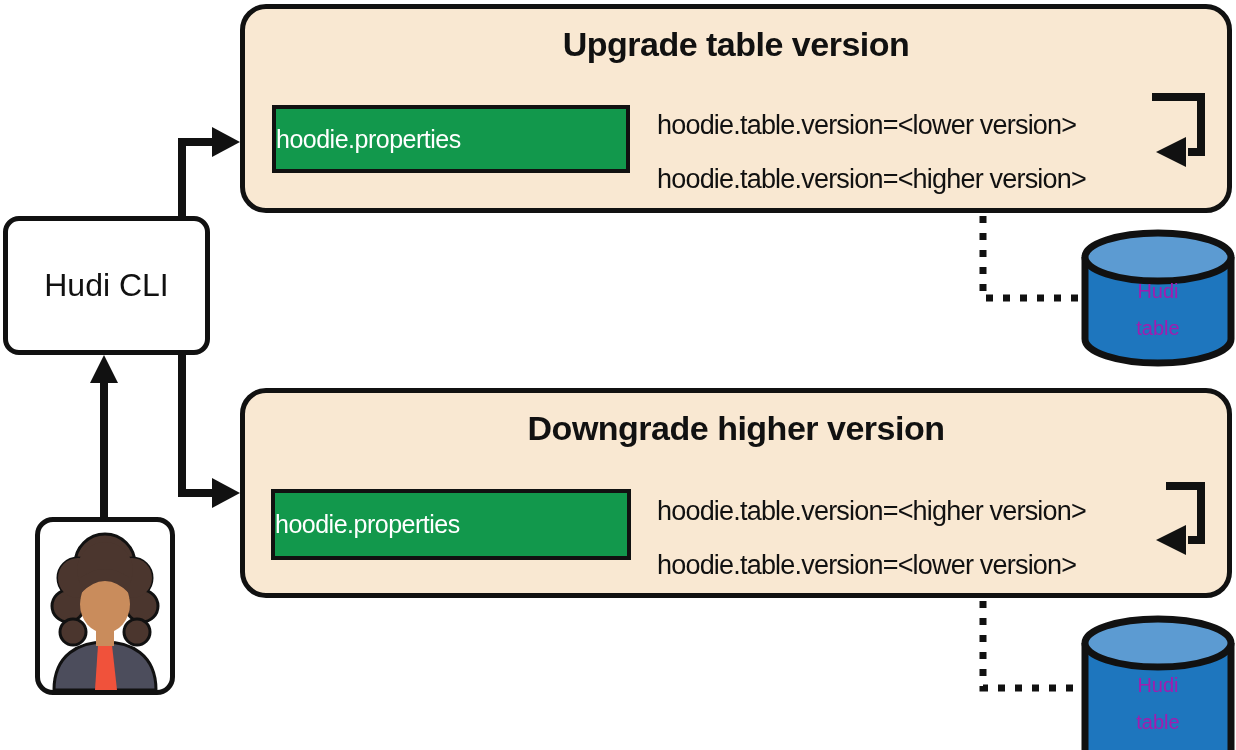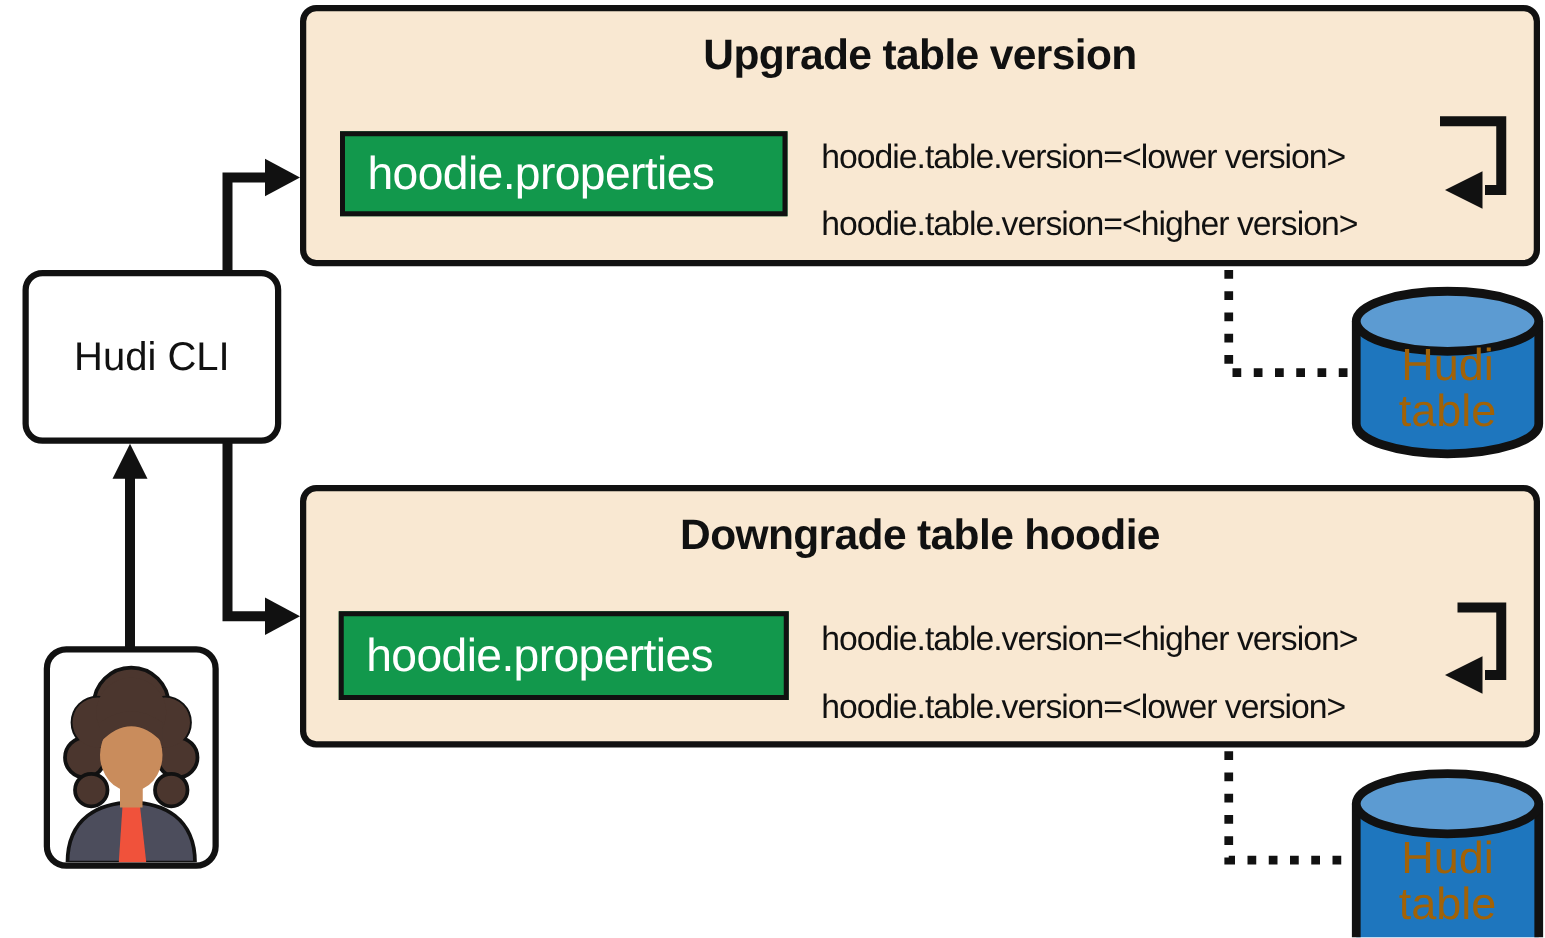--- a/index.html
+++ b/index.html
@@ -2,54 +2,54 @@
 <html><head>
 <meta charset="utf-8">
 <style>
   html,body{margin:0;padding:0;background:#fff;}
   #canvas{
     position:relative;width:1236px;height:750px;background:#fff;
     overflow:hidden;font-family:"Liberation Sans","DejaVu Sans",sans-serif;color:#111;
   }
   .panel{
     position:absolute;left:240px;width:992px;height:209px;
-    background:#F9E8D2;border:5px solid #111;border-radius:13px;box-sizing:border-box;
+    background:#F9E8D2;border:5px solid #111;border-radius:26px;box-sizing:border-box;
   }
   .panel.up{top:4px;}
   .panel.down{top:388px;height:210px;}
   .panel-title{
     position:absolute;left:0;right:0;top:16px;text-align:center;
     font-size:34px;font-weight:bold;letter-spacing:-0.5px;
   }
   .props-box{
     position:absolute;background:#12984C;border:4px solid #111;box-sizing:border-box;
-    display:flex;align-items:center;padding-left:18px;
-    color:#fff;font-size:37px;letter-spacing:-0.5px;
+    display:flex;align-items:center;
+    color:#fff;font-size:25px;letter-spacing:-0.5px;
   }
   .props-box.up{left:272px;top:105px;width:358px;height:68px;}
   .props-box.down{left:271px;top:489px;width:360px;height:71px;}
   .code-line{
     position:absolute;left:657px;font-size:27px;letter-spacing:-0.8px;white-space:nowrap;margin-top:26px;
   }
   .cli-box{
     position:absolute;left:3px;top:216px;width:207px;height:139px;
     background:#fff;border:5px solid #111;border-radius:16px;box-sizing:border-box;
-    display:flex;align-items:center;justify-content:center;font-size:32px;margin-left:15px;
+    display:flex;align-items:center;justify-content:center;font-size:32px;
   }
   .person-box{
     position:absolute;left:35px;top:517px;width:140px;height:178px;
     background:#fff;border:5px solid #111;border-radius:18px;box-sizing:border-box;
     overflow:hidden;
   }
   .cyl{position:absolute;width:156px;}
   .cyl.topcyl{left:1080px;top:229px;height:140px;}
   .cyl.botcyl{left:1080px;top:615px;height:170px;}
   .cyl-label{
-    position:absolute;left:0;right:0;text-align:center;color:#a16207;
-    font-size:36px;line-height:37px;
+    position:absolute;left:0;right:0;text-align:center;color:#a21caf;
+    font-size:20px;line-height:37px;
   }
   .cyl.topcyl .cyl-label{top:44px;}
   .cyl.botcyl .cyl-label{top:52px;}
   #connectors{position:absolute;left:0;top:0;z-index:5;pointer-events:none;}
   .watermark{
     position:absolute;right:16px;top:697px;z-index:10;
     font-size:25px;letter-spacing:1px;color:rgba(255,255,255,0.95);
     text-shadow:2px 2px 2px rgba(40,40,40,0.75), -1px -1px 1px rgba(120,120,120,0.4);
     font-family:"DejaVu Sans",sans-serif;white-space:nowrap;
   }
@@ -62,21 +62,21 @@
   <div class="panel up">
     <div class="panel-title">Upgrade table version</div>
   </div>
   <div class="props-box up">
     <span>hoodie.properties</span>
   </div>
   <div class="code-line" style="top:84px;">hoodie.table.version=&lt;lower version&gt;</div>
   <div class="code-line" style="top:138px;">hoodie.table.version=&lt;higher version&gt;</div>
 
   <div class="panel down">
-    <div class="panel-title">Downgrade table hoodie</div>
+    <div class="panel-title">Downgrade higher version</div>
   </div>
   <div class="props-box down">
     <span>hoodie.properties</span>
   </div>
   <div class="code-line" style="top:470px;">hoodie.table.version=&lt;higher version&gt;</div>
   <div class="code-line" style="top:524px;">hoodie.table.version=&lt;lower version&gt;</div>
 
   <div class="cli-box">
     <span>Hudi CLI</span>
   </div>

